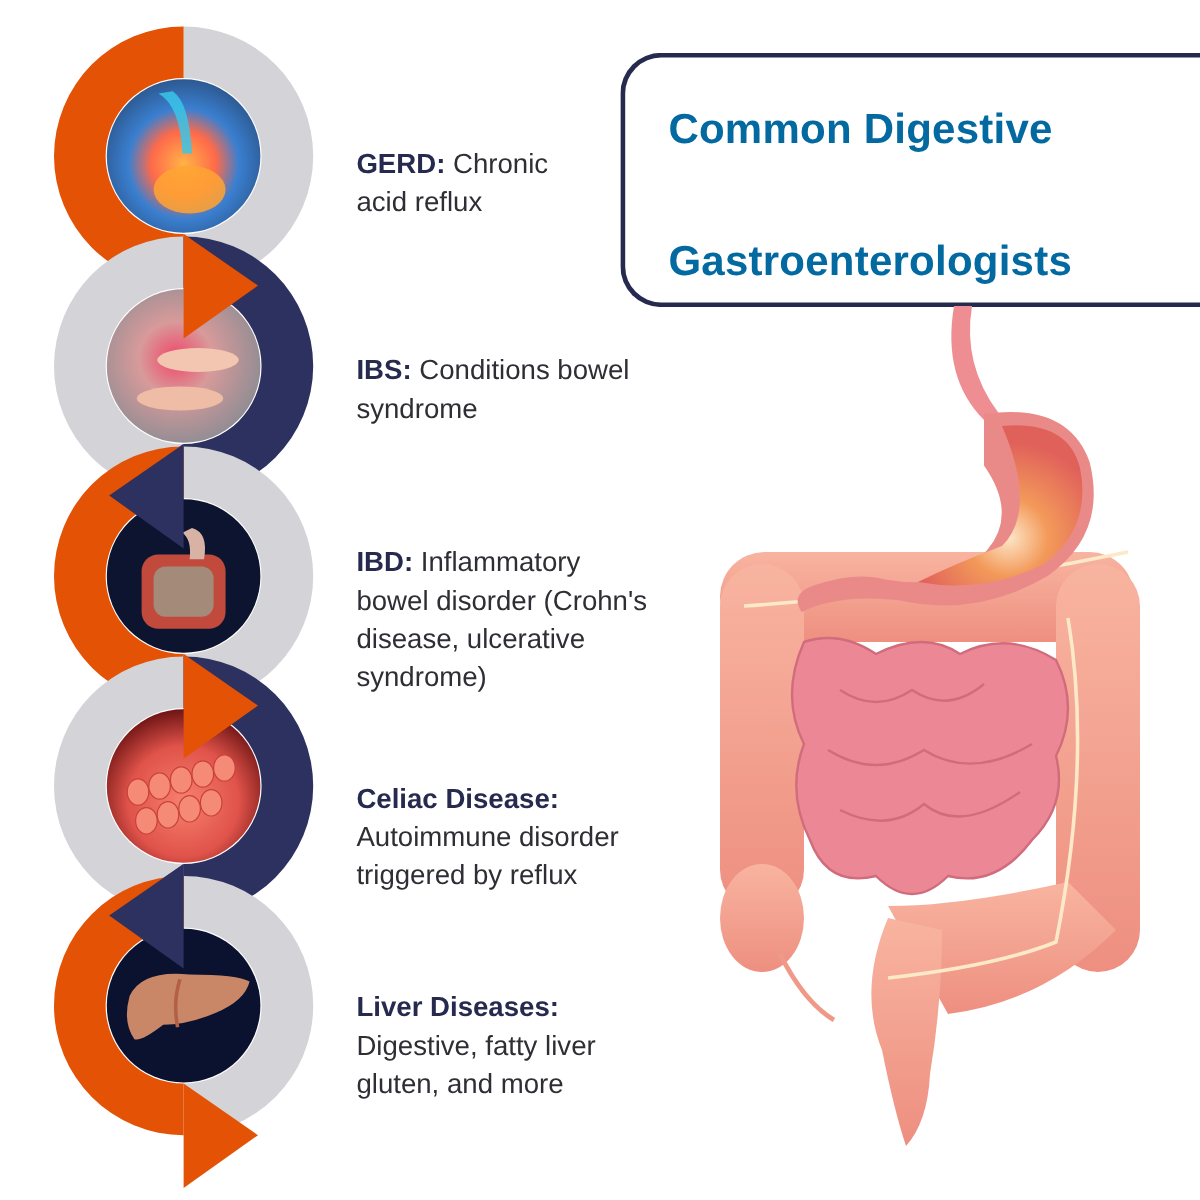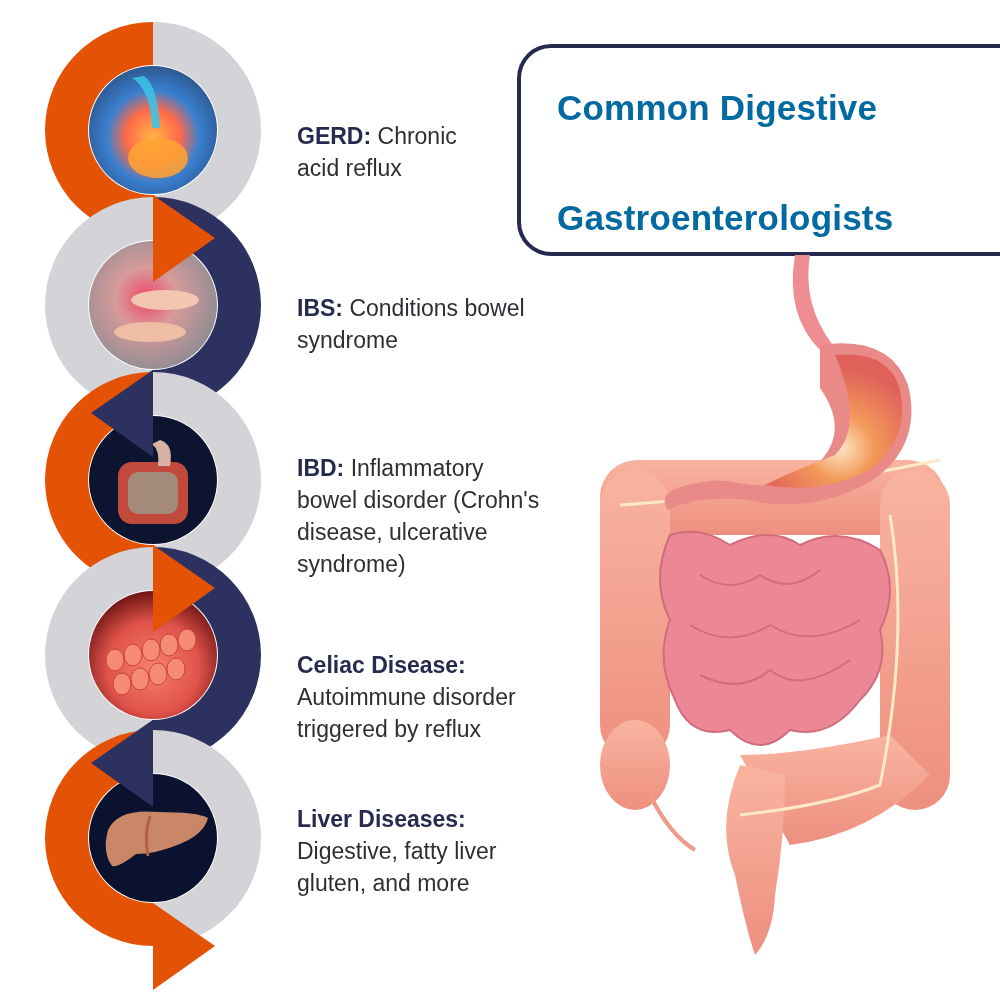--- a/index.html
+++ b/index.html
@@ -129,21 +129,21 @@
     <span>Inflammatory</span><br>
     <span>bowel disorder (Crohn's</span><br>
     <span>disease, ulcerative</span><br>
     <span>syndrome)</span>
   </div>
   <div class="item" style="top:619px;margin-top:30px;">
     <span class="lbl">Celiac Disease:</span><br>
     <span>Autoimmune disorder</span><br>
     <span>triggered by reflux</span>
   </div>
-  <div class="item" style="top:803px;">
+  <div class="item" style="top:823px;">
     <span class="lbl">Liver Diseases:</span><br>
     <span>Digestive, fatty liver</span><br>
     <span>gluten, and more</span>
   </div>
 </div>
 
 <svg class="organ" viewBox="0 0 410 720" xmlns="http://www.w3.org/2000/svg">
   <defs>
     <radialGradient id="stomachIn" cx="55%" cy="70%" r="60%">
       <stop offset="0" stop-color="#fde6c8"></stop>

